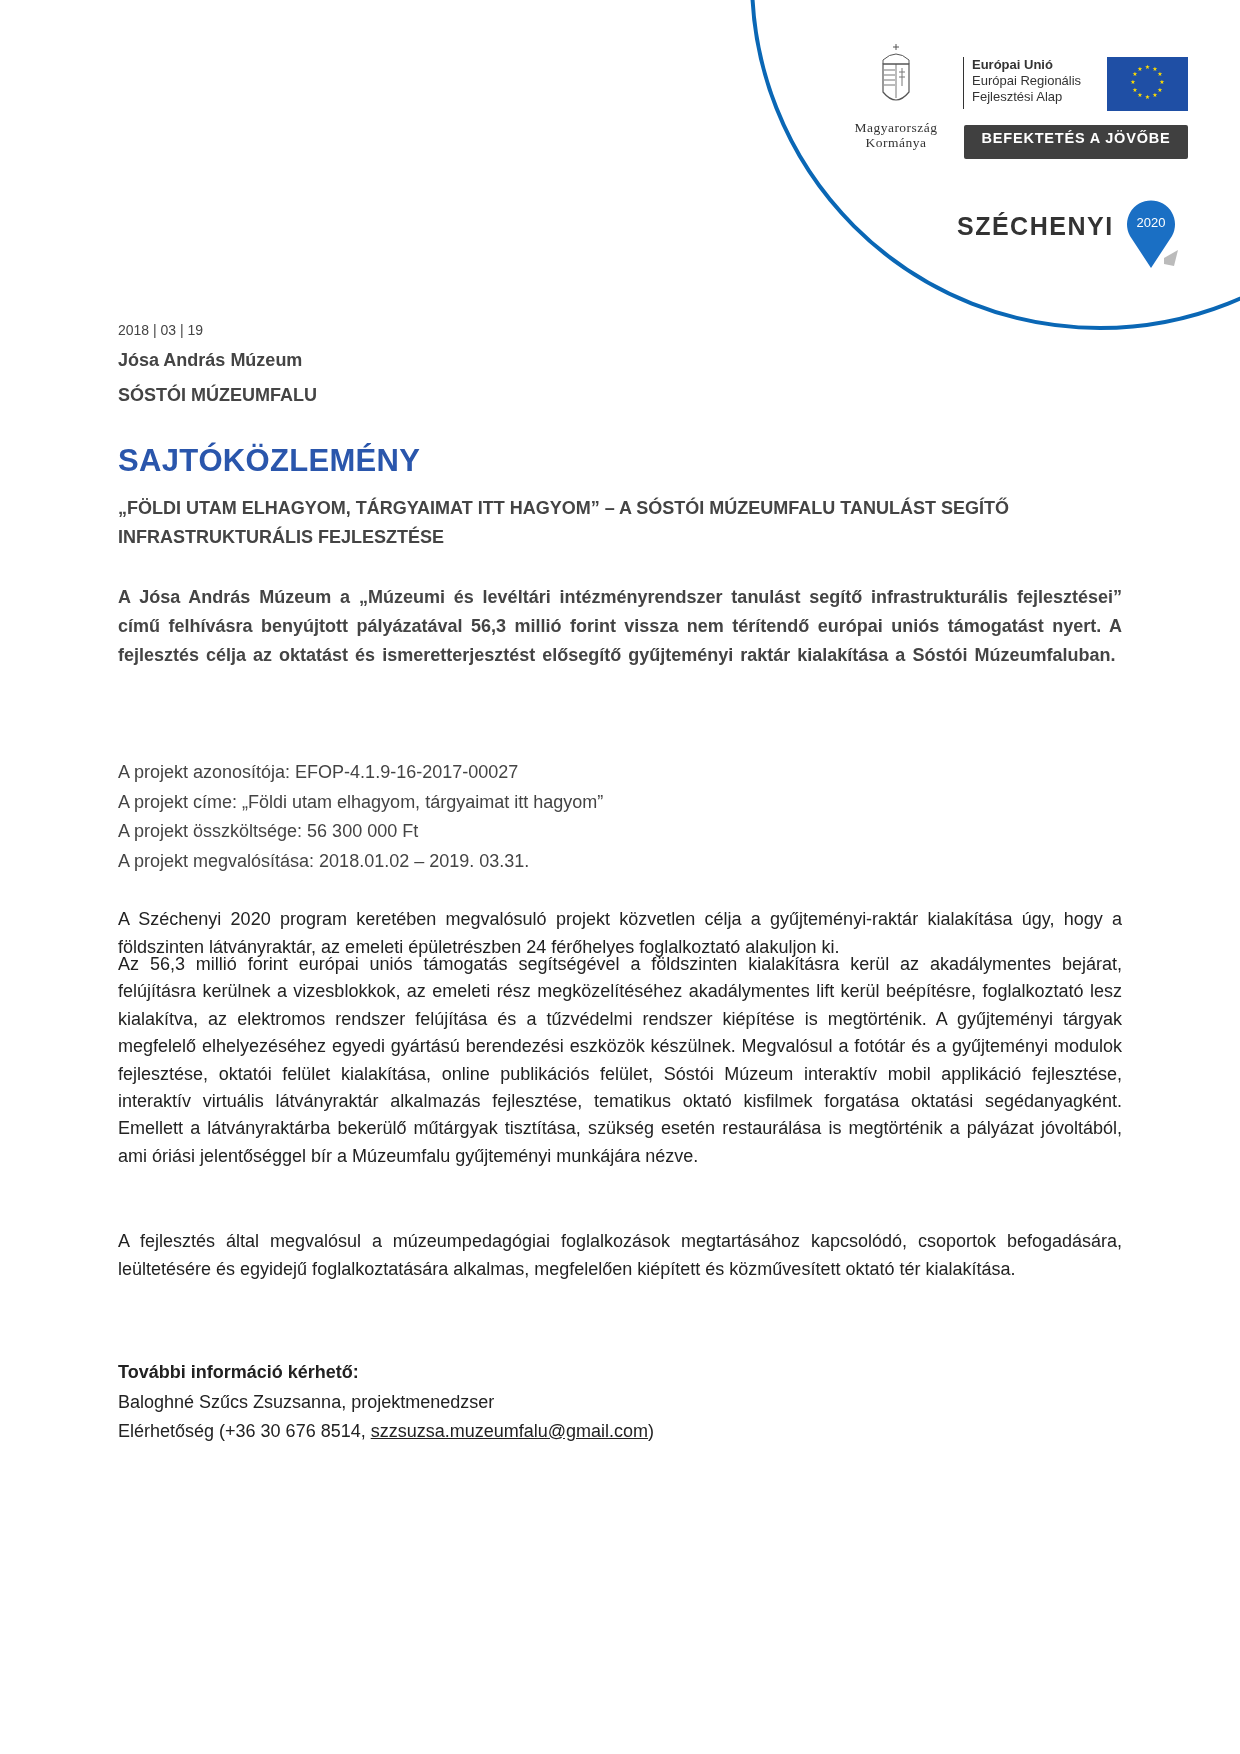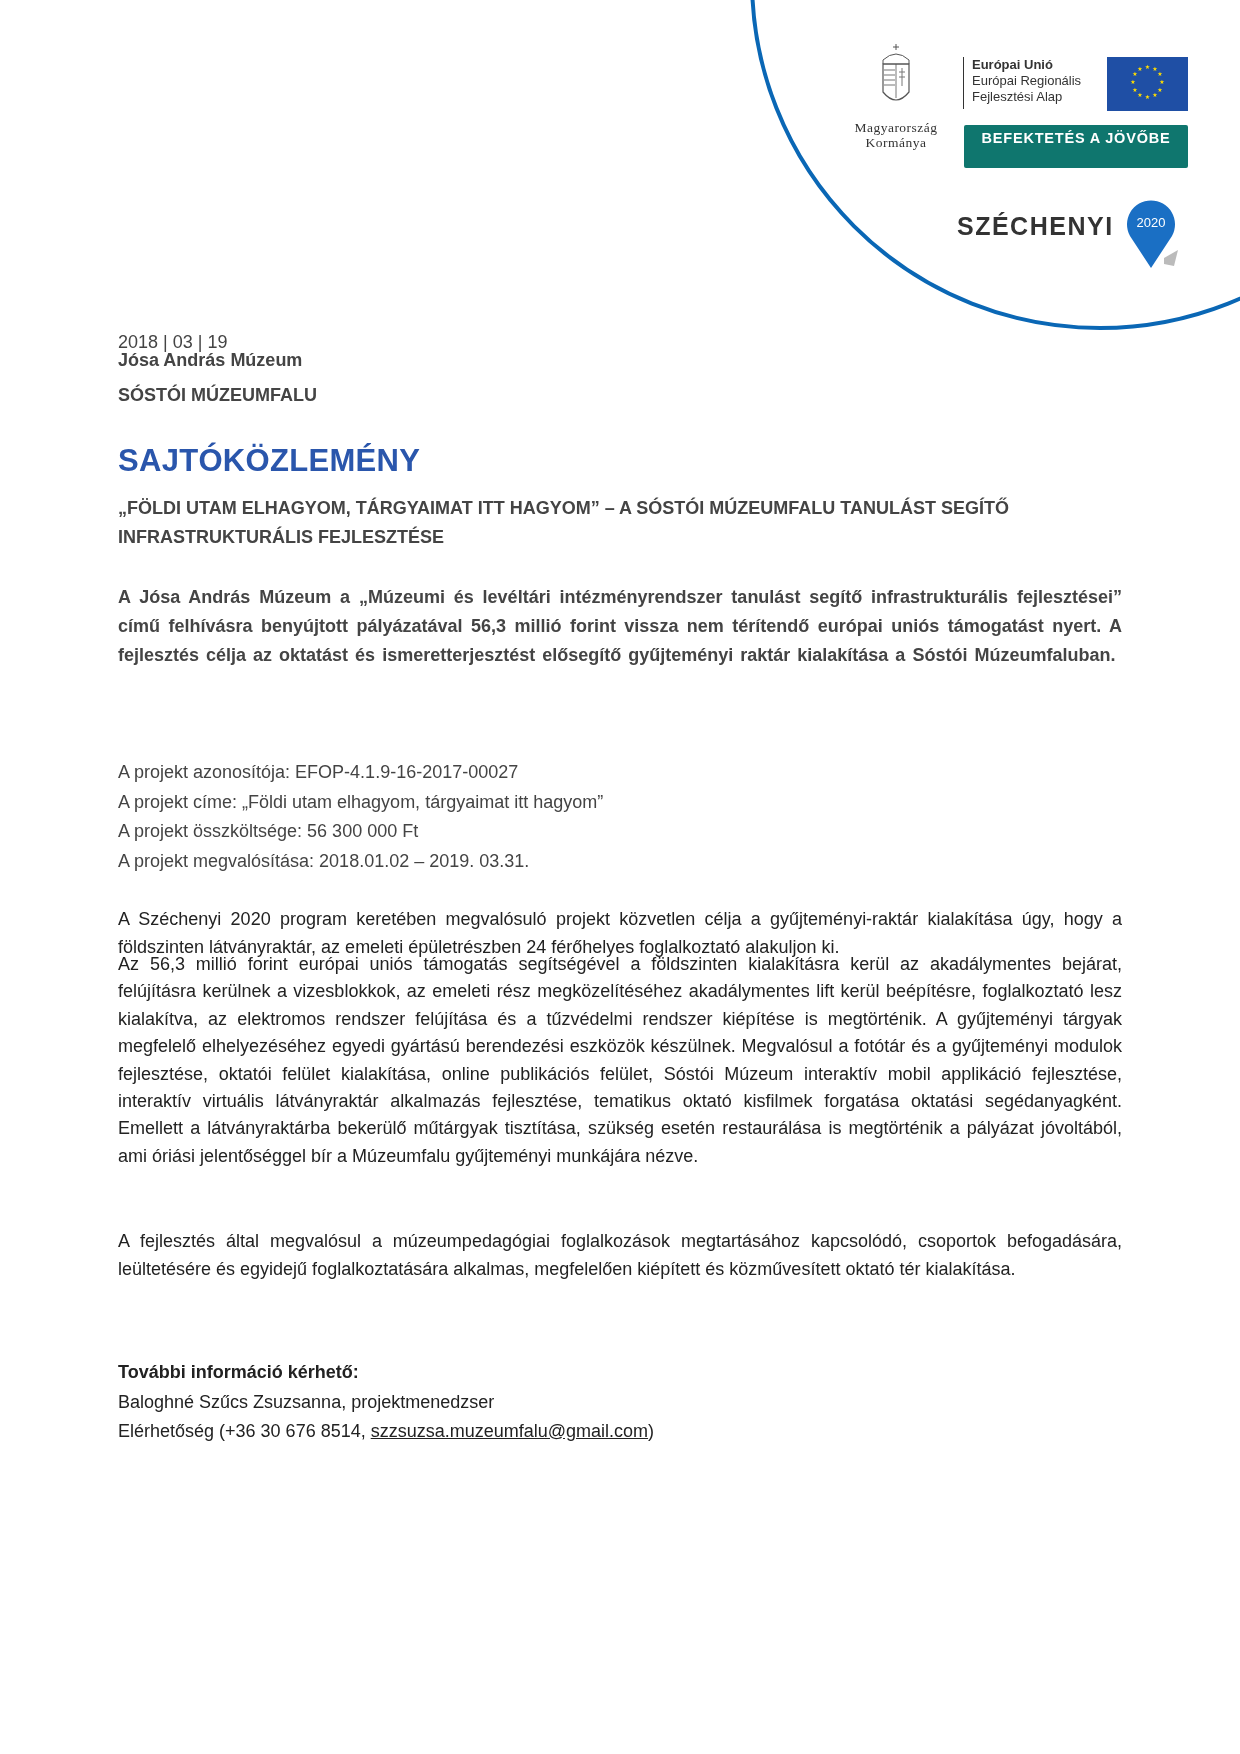--- a/index.html
+++ b/index.html
@@ -7,26 +7,26 @@
          font-family:"Liberation Sans", sans-serif; color:#222; }
   .arc { position:absolute; left:0; top:0; width:1240px; height:400px; }
   .logos { position:absolute; left:0; top:0; width:1240px; height:300px; }
   .hu-gov { position:absolute; left:832px; top:42px; width:128px; text-align:center; }
   .hu-gov .crest { width:42px; height:70px; margin:0 auto 4px; }
   .hu-gov .t { font-family:"Liberation Serif", serif; color:#333; font-size:13.5px; letter-spacing:0.5px; line-height:15px; }
   .eu-text { position:absolute; left:963px; top:57px; border-left:1.5px solid #333; padding-left:8px; height:52px; }
   .eu-text div { font-size:13px; line-height:16px; color:#333; white-space:nowrap; }
   .eu-text .b { font-weight:bold; }
   .eu-flag { position:absolute; left:1107px; top:57px; width:81px; height:54px; background:#1f4fa5; }
-  .banner { position:absolute; left:964px; top:125px; width:224px; height:43px; background:#0f766e; color:#fff;
+  .banner { position:absolute; left:964px; top:125px; width:224px; height:34px; background:#404040; color:#fff;
             font-weight:bold; font-size:14.5px; letter-spacing:0.8px; line-height:27px; text-align:center; border-radius:2px; }
   .sz { position:absolute; left:957px; top:212px; font-weight:bold; font-size:25px; letter-spacing:1.5px; color:#333; }
   .pin { position:absolute; left:1120px; top:198px; width:80px; height:80px; }
   .content { position:absolute; left:118px; top:0; width:1004px; }
-  .date { position:absolute; top:332px; font-size:18px; color:#444; }
+  .date { position:absolute; top:322px; font-size:14px; color:#444; }
   .org { position:absolute; top:350px; font-size:18px; font-weight:bold; color:#444; }
   .org2 { position:absolute; top:385px; font-size:18px; font-weight:bold; color:#444; }
   .title { position:absolute; top:443px; font-size:31px; font-weight:bold; color:#2a56ac; letter-spacing:0.3px; }
   .subtitle { position:absolute; top:494px; font-size:18px; font-weight:bold; color:#444; line-height:29px; width:1004px; }
   .lead { position:absolute; top:583px; font-size:18px; font-weight:bold; color:#444; line-height:29px; text-align:justify; width:1004px; word-spacing:2px; }
   .meta { position:absolute; top:758px; font-size:18px; color:#444; line-height:29.5px; }
   .p1 { position:absolute; top:882px; font-size:18px; color:#222; line-height:27.5px; text-align:justify; width:1004px;margin-top:24px; }
   .p2 { position:absolute; top:951px; font-size:18px; color:#222; line-height:27.4px; text-align:justify; width:1004px; }
   .p3 { position:absolute; top:1228px; font-size:18px; color:#222; line-height:27.5px; text-align:justify; width:1004px; }
   .contact { position:absolute; top:1358px; font-size:18px; color:#222; line-height:29.5px; }

